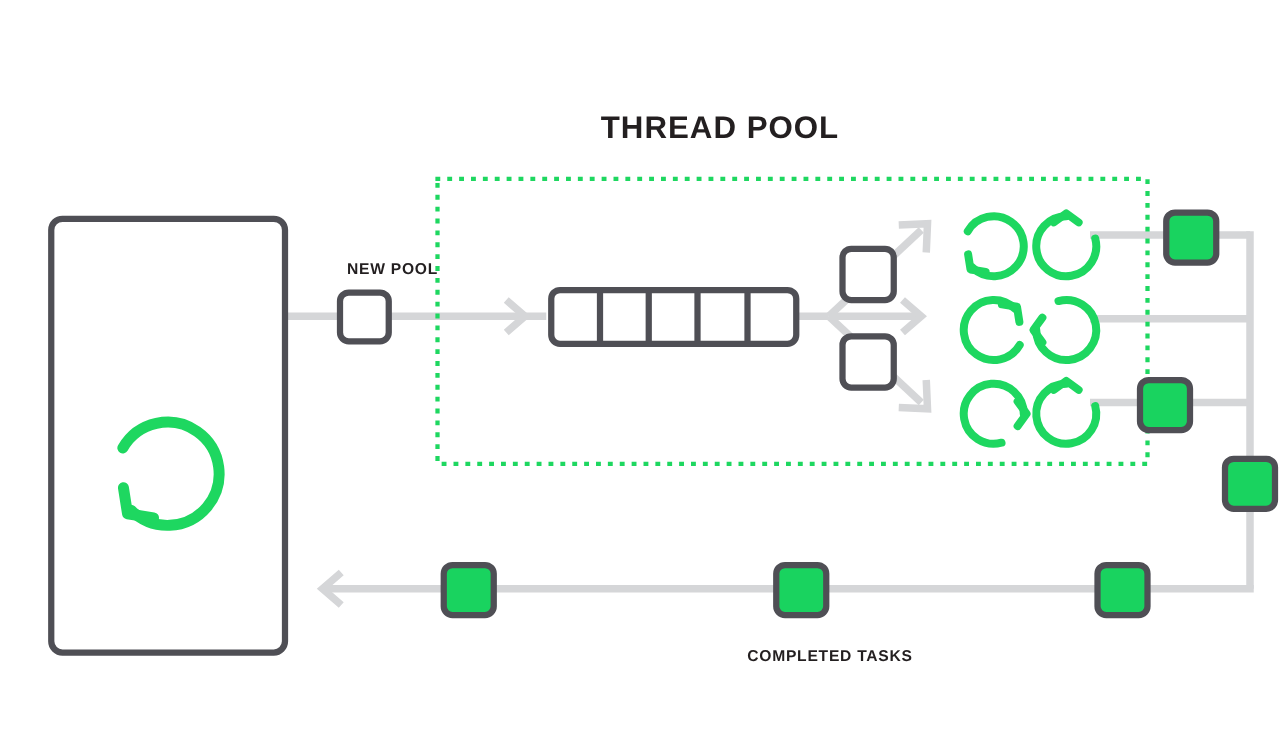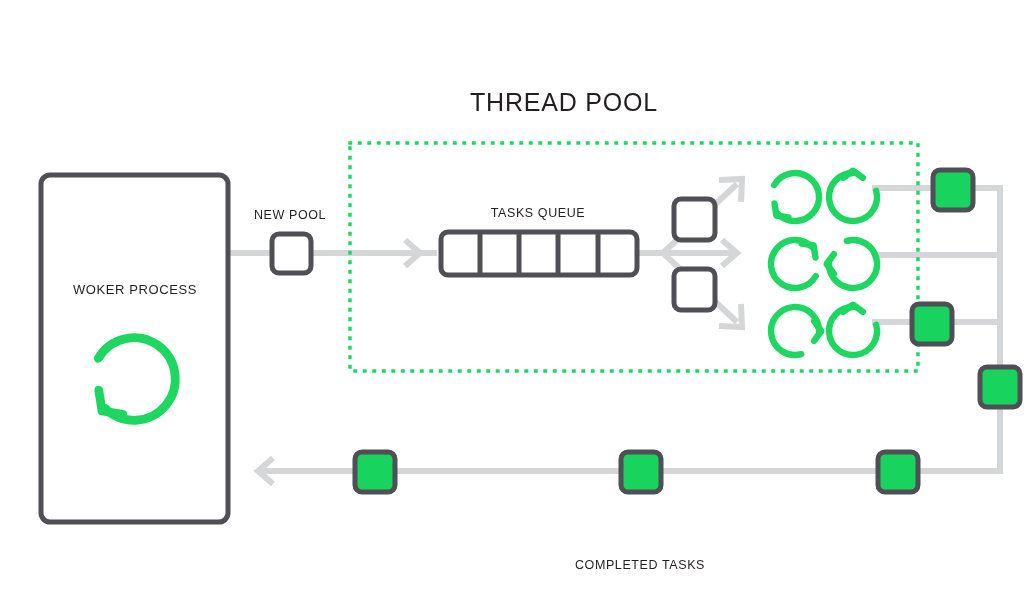--- a/index.html
+++ b/index.html
@@ -21,24 +21,25 @@
   #canvas svg.layer {
     position: absolute;
     left: 0;
     top: 0;
     width: 1024px;
     height: 589px;
   }
   .lbl {
     position: absolute;
     color: #231f20;
-    font-weight: normal;
+    font-weight: bold;
     letter-spacing: 0.6px;
     white-space: nowrap;
     text-align: center;
+    padding-left: 24px;
   }
   .lbl-title {
     font-size: 25px;
     letter-spacing: 0.8px;
     left: 0;
     right: 0;
     top: 88px;
     text-align: center;
   }
   .lbl-title-inner { display: inline-block; margin-left: 104px; }
@@ -52,21 +53,20 @@
     font-size: 12.5px;
     left: 448px;
     top: 206px;
     width: 180px;
   }
   .lbl-completed {
     font-size: 12.5px;
     left: 530px;
     top: 518px;
     width: 220px;
-    margin-top: 40px;
   }
   .lbl-worker {
     font-size: 13px;
     left: 40px;
     top: 280px;
     width: 190px;
     line-height: 19px;
   }
 </style>
 </head>
@@ -190,21 +190,19 @@
     <rect x="621" y="452" width="40" height="40" rx="7" ry="7" fill="#19d35f" stroke="#4f4f55" stroke-width="5"></rect>
     <rect x="878" y="452" width="40" height="40" rx="7" ry="7" fill="#19d35f" stroke="#4f4f55" stroke-width="5"></rect>
   </svg>
 
   <div class="lbl lbl-title">
     <span class="lbl-title-inner">THREAD POOL</span>
   </div>
 
   <div class="lbl lbl-newtask">NEW POOL</div>
 
-  <div class="lbl lbl-queue">TASKS QUEUE</div>
 
   <div class="lbl lbl-completed">COMPLETED TASKS</div>
 
   <div class="lbl lbl-worker">
-    <div>WOKER PROCESS</div>
   </div>
 
 </div>
 
 </body></html>

